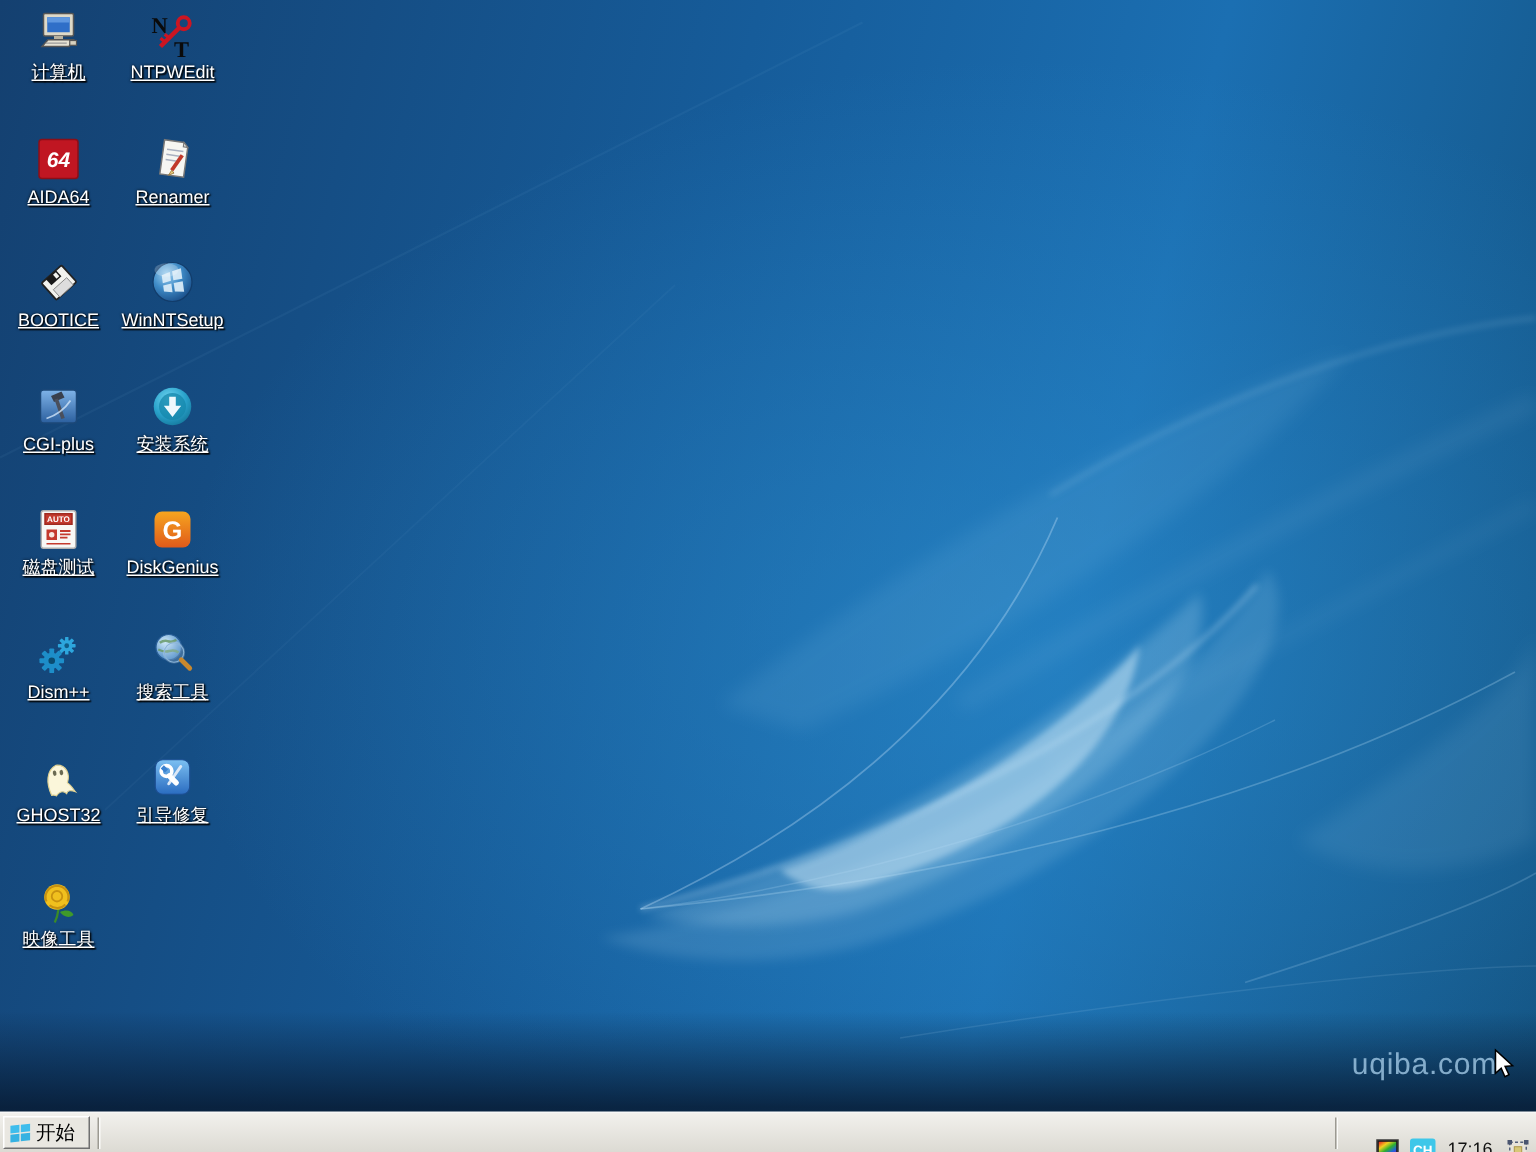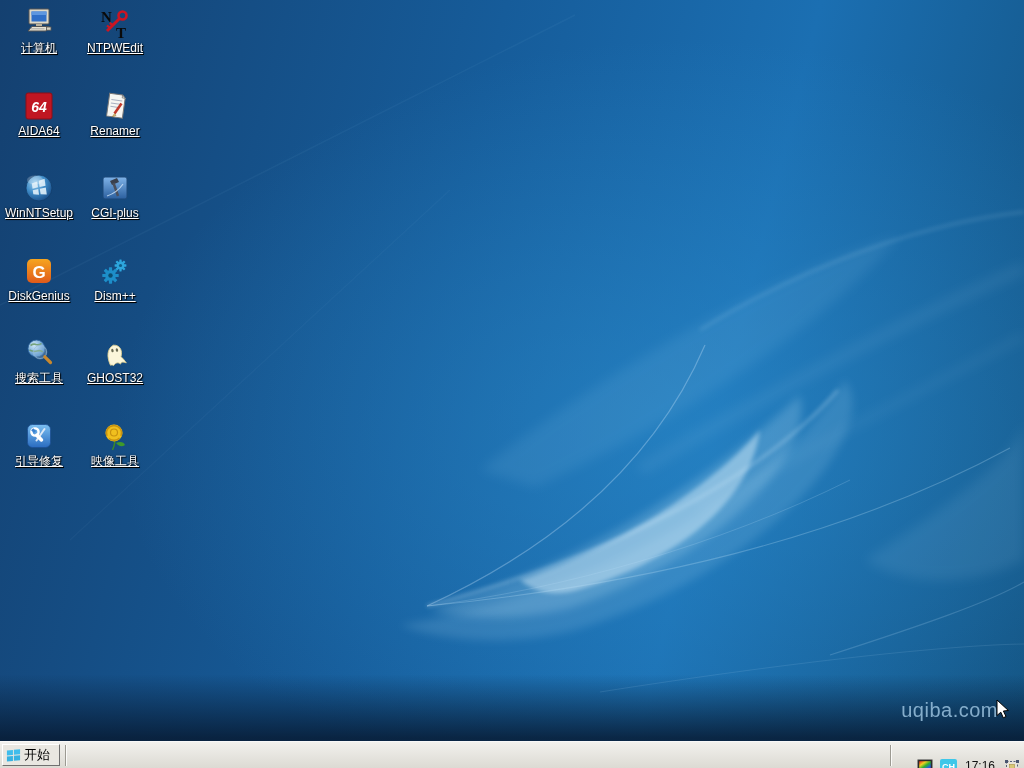--- a/index.html
+++ b/index.html
@@ -141,20 +141,33 @@
               <path d="M22,4 v3 h3 z" fill="#d8d8d2" stroke="#777" stroke-width=".7"></path>
               <path d="M11.5,10 h11 M11.5,13.5 h11 M11.5,17 h8" stroke="#a8b0c0" stroke-width="1"></path>
             </g>
             <path d="M22.5,13.5 L15.5,23.5" stroke="#c0392b" stroke-width="2.6"></path>
             <path d="M15.5,23.5 L13.3,26.8 L17,25.4 Z" fill="#e8c87a" stroke="#8a6a2a" stroke-width=".5"></path>
           </svg>
         </span>
         <span class="lbl">Renamer</span>
       </div>
 
+      <div class="dicon">
+        <span class="ic">
+          <svg width="32" height="32" viewBox="0 0 32 32">
+            <g transform="rotate(-42 16 16)">
+              <rect x="7" y="9" width="18" height="15" rx="1" fill="#f2f2ee" stroke="#222" stroke-width="1.2"></rect>
+              <rect x="11" y="9" width="9" height="5.5" fill="#1a1a1a"></rect>
+              <rect x="16.5" y="10" width="2.5" height="3.5" fill="#f2f2ee"></rect>
+              <rect x="10" y="17.5" width="12" height="6.5" fill="#ddd" stroke="#888" stroke-width=".6"></rect>
+            </g>
+          </svg>
+        </span>
+        <span class="lbl">BOOTICE</span>
+      </div>
 
       <div class="dicon">
         <span class="ic">
           <svg width="32" height="32" viewBox="0 0 32 32">
             <defs>
               <radialGradient id="wns" cx="35%" cy="30%" r="75%">
                 <stop offset="0" stop-color="#9fd0f0"></stop>
                   <stop offset=".5" stop-color="#3f8cc8"></stop>
                   <stop offset="1" stop-color="#1a4f8a"></stop>
               </radialGradient>
@@ -183,22 +196,53 @@
             </defs>
             <rect x="4" y="5" width="24" height="22" rx="2" fill="url(#cgi)" stroke="#1c4878"></rect>
             <path d="M11,9 l7,-3 l2,4 l-7,3 z" fill="#39404e"></path>
             <path d="M14.5,11 L19,24" stroke="#4a4f5c" stroke-width="2.5"></path>
             <path d="M8,24 C14,22 20,18 24,12" stroke="#cfe4f8" stroke-width="1.2" fill="none" opacity=".8"></path>
           </svg>
         </span>
         <span class="lbl">CGI-plus</span>
       </div>
 
-
-
+      <div class="dicon">
+        <span class="ic">
+          <svg width="32" height="32" viewBox="0 0 32 32">
+            <defs>
+              <radialGradient id="inst" cx="40%" cy="30%" r="80%">
+                <stop offset="0" stop-color="#6fd4ef"></stop>
+                  <stop offset=".55" stop-color="#2aa3cc"></stop>
+                  <stop offset="1" stop-color="#117396"></stop>
+              </radialGradient>
+            </defs>
+            <circle cx="16" cy="16" r="12.5" fill="url(#inst)"></circle>
+            <circle cx="16" cy="16" r="9" fill="#1587ab" opacity=".75"></circle>
+            <path d="M13.8,9.5 h4.4 v6 h3.6 L16,23 L10.2,15.5 h3.6 Z" fill="#eef8fc"></path>
+          </svg>
+        </span>
+        <span class="lbl">安装系统</span>
+      </div>
+
+
+      <div class="dicon">
+        <span class="ic">
+          <svg width="32" height="32" viewBox="0 0 32 32">
+            <rect x="4.5" y="3.5" width="23" height="25" rx="1.5" fill="#f8f8f6" stroke="#b0b0b0"></rect>
+            <rect x="7" y="5.5" width="18" height="7" fill="#c43a2e" stroke="#a02a20"></rect>
+            <text x="16" y="10.8" text-anchor="middle" font-size="5.4" font-weight="bold" fill="#fff">AUTO</text>
+            <rect x="8" y="16" width="7" height="7" fill="#c43a2e"></rect>
+            <circle cx="11.5" cy="19.5" r="1.8" fill="#f8e8e0"></circle>
+            <path d="M17,17 h7 M17,19.2 h7 M17,21.4 h5" stroke="#c43a2e" stroke-width="1.2"></path>
+            <path d="M8,25.5 h16" stroke="#c43a2e" stroke-width="1"></path>
+          </svg>
+        </span>
+        <span class="lbl">磁盘测试</span>
+      </div>
 
       <div class="dicon">
         <span class="ic">
           <svg width="32" height="32" viewBox="0 0 32 32">
             <defs>
               <linearGradient id="dg" x1="0" y1="0" x2="0" y2="1">
                 <stop offset="0" stop-color="#f6a51f"></stop>
                   <stop offset="1" stop-color="#e05a1a"></stop>
               </linearGradient>
             </defs>

